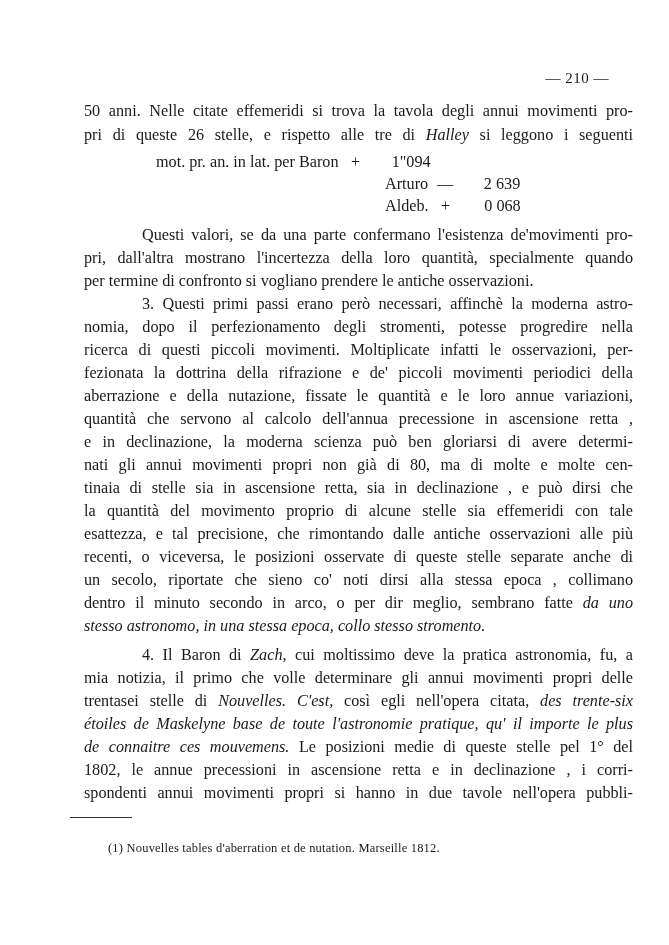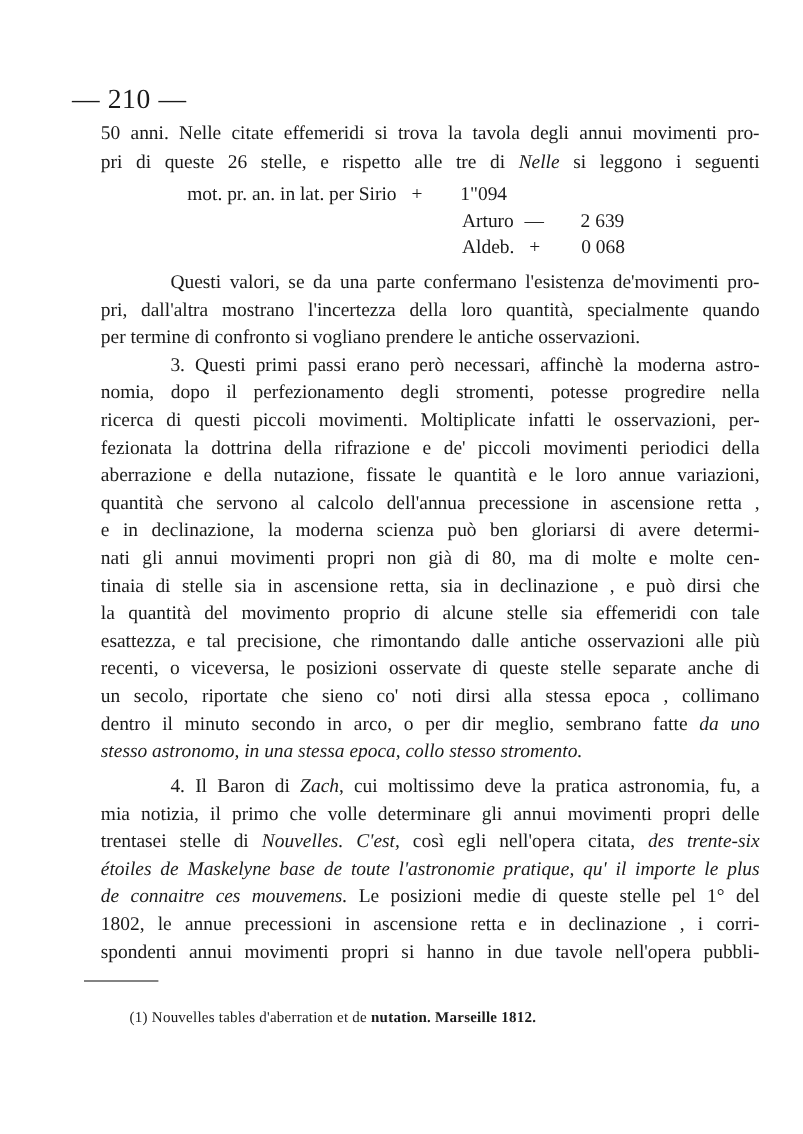--- a/index.html
+++ b/index.html
@@ -2,31 +2,31 @@
 <html><head>
   <meta charset="utf-8">
   <style>
     html, body { margin: 0; padding: 0; }
     body {
       width: 669px; height: 945px; background: #ffffff; position: relative; overflow: hidden;
       font-family: "Liberation Serif", "DejaVu Serif", serif; color: #1a1a1a;
     }
     .page { position: absolute; left: 60px; top: 0; width: 549px; }
     .page-number {
-      position: absolute; left: 0; width: 549px; top: 70px; text-align: left;
-      font-size: 23px; letter-spacing: 0.5px;
+      position: absolute; left: 0; width: 549px; top: 70px; text-align: right;
+      font-size: 15px; letter-spacing: 0.5px;
     }
     .line {
       position: absolute; left: 0; width: 549px; font-size: 16.2px; line-height: 20px;
       white-space: nowrap; text-align: justify; text-align-last: justify; margin-left: 24px;
     }
     .line.last { text-align-last: left; font-family: Liberation Serif, serif; }
     .line.indent { padding-left: 58px; width: 491px; }
     .it { font-style: italic; }
-    .bold { font-weight: bold; text-align: center; }
+    .bold { font-weight: normal; text-align: center; }
     .table-row {
       position: absolute; font-size: 16.2px; line-height: 20px; white-space: nowrap;
     }
     .table-row .sign { display: inline-block; width: 26px; text-align: center; }
     .table-row .val { display: inline-block; width: 58px; text-align: right; }
     .fn-rule {
       position: absolute; left: 10px; top: 817px; width: 62px; height: 0;
       border-top: 1.5px solid #333;
     }
     .footnote {
@@ -36,27 +36,27 @@
   </style>
 </head>
 <body>
 
 <div class="page">
   <div class="page-number">— 210 —</div>
 
   <div class="line" style="top:101px">50 anni. Nelle citate effemeridi si trova la tavola degli annui movimenti pro-</div>
   <div class="line" style="top:125px">
     <span>pri di queste 26 stelle, e rispetto alle tre di</span>
-    <span class="it">Nelle</span>
+    <span class="it">Halley</span>
     <span>si leggono i seguenti</span>
   </div>
 
   <div class="table-row" style="left:96px; top:152px">
     <span>mot. pr. an. in lat. per</span>
-    <span>Sirio</span>
+    <span>Baron</span>
     <span class="sign">+</span>
     <span class="val">1"094</span>
   </div>
   <div class="table-row" style="left:325px; top:174px">
     <span>Arturo</span>
     <span class="sign">—</span>
     <span class="val">2 639</span>
   </div>
   <div class="table-row" style="left:325px; top:196px">
     <span>Aldeb.</span>

